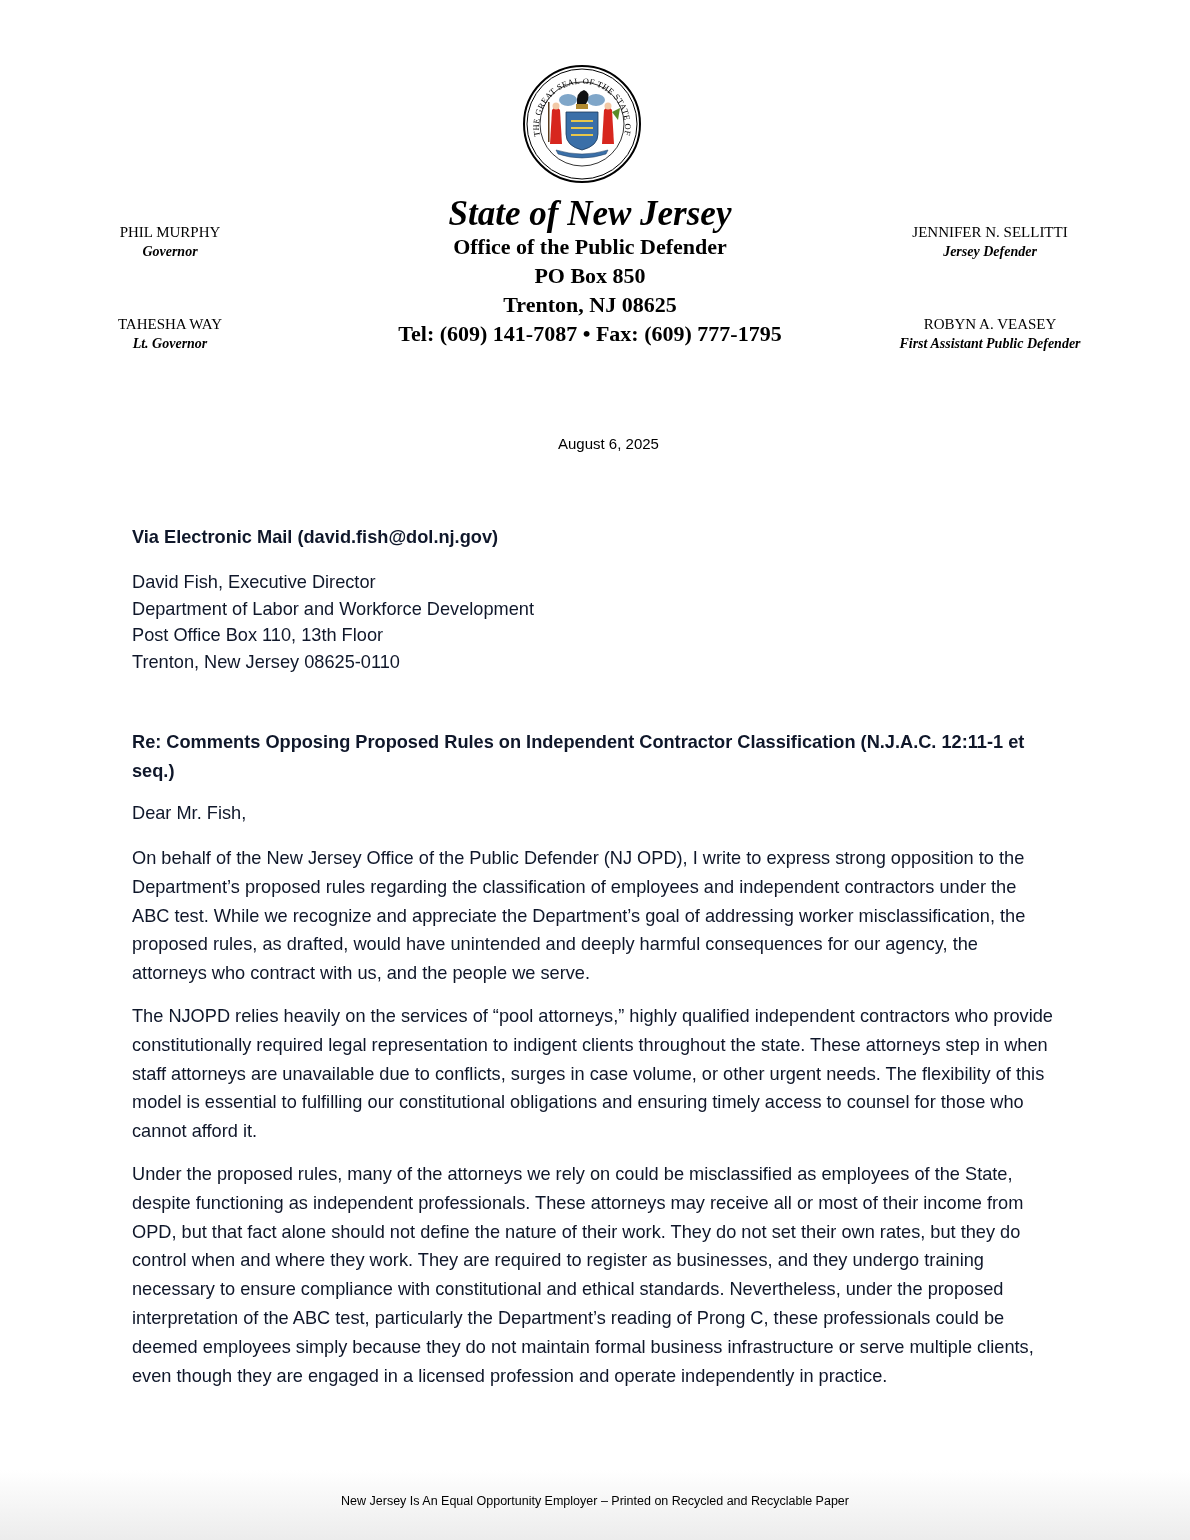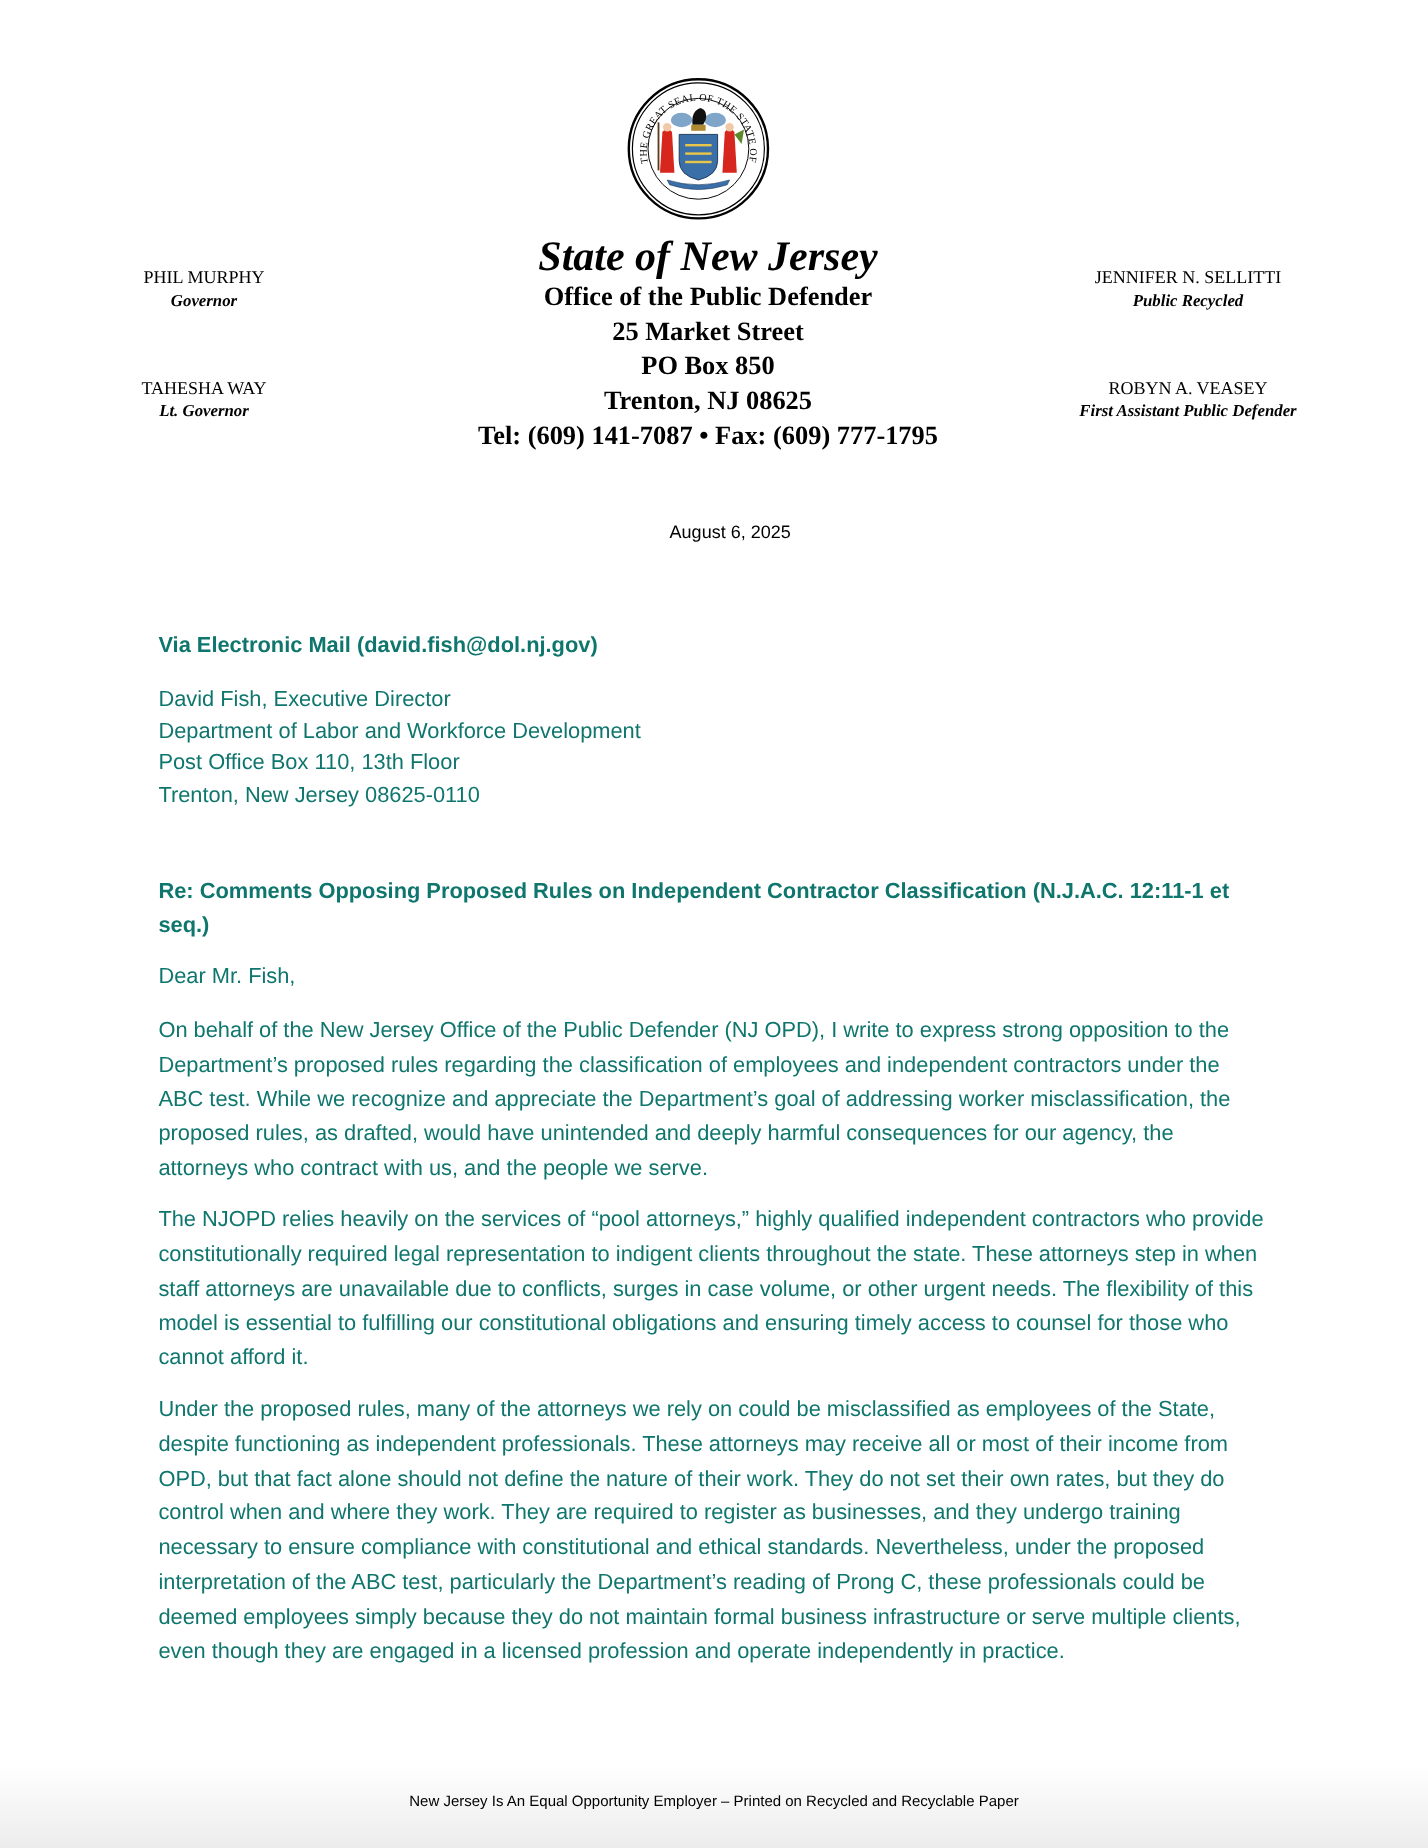--- a/index.html
+++ b/index.html
@@ -31,21 +31,21 @@
 
     .center-head {
       position: absolute; left: 340px; width: 500px; top: 196px;
       text-align: center; font-family: "Liberation Serif", serif; font-weight: bold;
     }
     .center-head .state { font-style: italic; font-size: 35px; line-height: 36px; }
     .center-head .line { font-size: 22px; line-height: 29px; }
 
     .body-text {
       position: absolute; left: 132px; width: 930px;
-      font-family: "Liberation Sans", sans-serif; font-size: 18.2px; color: #0f766e;
+      font-family: "Liberation Sans", sans-serif; font-size: 18.2px; color: #0f172a;
     }
     .date { position: absolute; left: 558px; top: 435px; font-size: 15px; }
     .via { top: 524px; font-weight: bold; line-height: 26px; }
     .addr { top: 569px; line-height: 26.5px; }
     .addr div { white-space: nowrap; }
     .re { top: 728px; font-weight: bold; line-height: 29px; width: 925px; }
     .salutation { top: 800px; line-height: 26px; }
     .para { line-height: 28.8px; width: 925px; }
     .p1 { top: 844px; }
     .p2 { top: 1002px; }
@@ -98,31 +98,30 @@
     <div class="name">PHIL MURPHY</div>
     <div class="title">Governor</div>
   </div>
   <div class="side-col left-col ltgov">
     <div class="name">TAHESHA WAY</div>
     <div class="title">Lt. Governor</div>
   </div>
 
   <div class="side-col right-col pd">
     <div class="name">JENNIFER N. SELLITTI</div>
-    <div class="title">Public Recycled</div>
+    <div class="title">Jersey Defender</div>
   </div>
   <div class="side-col right-col fapd">
     <div class="name">ROBYN A. VEASEY</div>
     <div class="title">First Assistant Public Defender</div>
   </div>
 
   <div class="center-head">
     <div class="state">State of New Jersey</div>
     <div class="line">Office of the Public Defender</div>
-    <div class="line">25 Market Street</div>
     <div class="line">PO Box 850</div>
     <div class="line">Trenton, NJ 08625</div>
     <div class="line">Tel: (609) 141-7087 • Fax: (609) 777-1795</div>
   </div>
 
   <div class="date">August 6, 2025</div>
 
   <div class="body-text via">Via Electronic Mail (david.fish@dol.nj.gov)</div>
 
   <div class="body-text addr">

